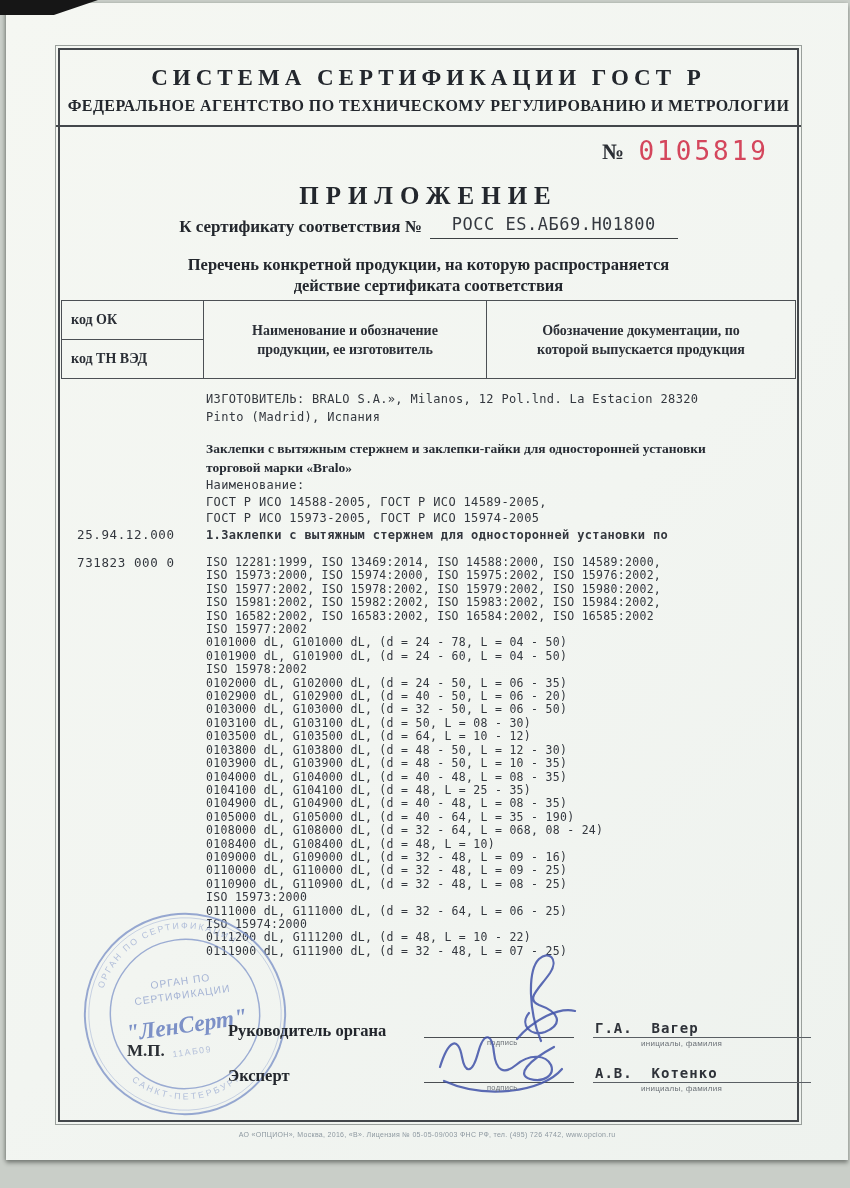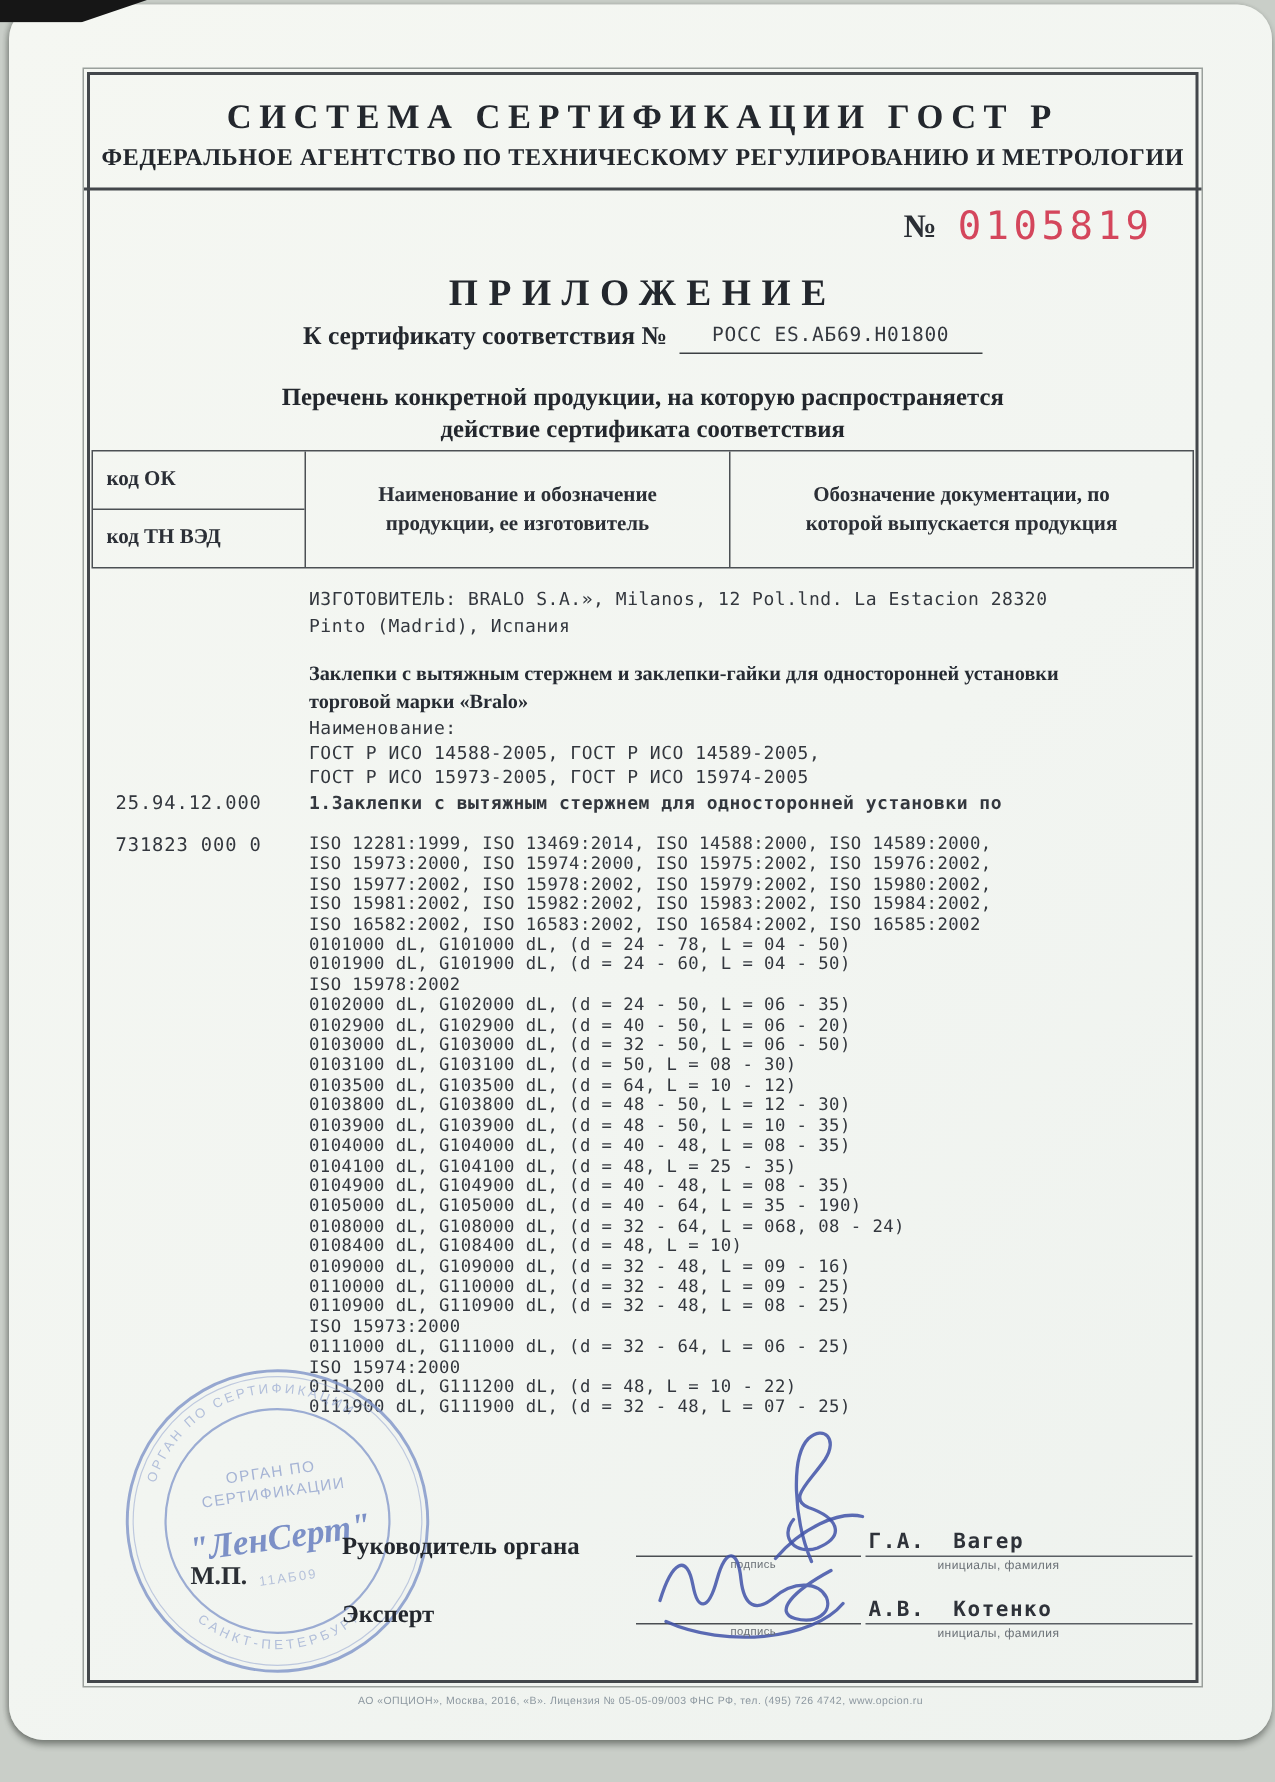--- a/index.html
+++ b/index.html
@@ -9,21 +9,20 @@
     font-family:"Liberation Serif", serif;
     color:#2b2f35;
   }
   
   .scan-wedge{position:absolute;left:0;top:0;width:98px;height:15px;background:#161616;
     clip-path:polygon(0 0,100% 0,55% 100%,0 100%);z-index:5;}
   #page{
     position:absolute;left:6px;top:3px;width:842px;height:1157px;
     background:linear-gradient(135deg,#f5f7f2 0%,#f2f5f1 55%,#eef2ee 100%);
     box-shadow:0 3px 4px rgba(40,45,40,.45), -2px 0 3px rgba(40,45,40,.18);
-    border-radius:23px;
   }
   .frame{
     position:absolute;left:49px;top:42px;width:745px;height:1078px;
     border:1px solid #9aa09c;
   }
   .frame-inner{position:absolute;inset:2px;border:2.5px solid #43474b;}
   .abs{position:absolute;}
 
   
   .hdr{top:16px;left:0;right:0;text-align:center;}
@@ -33,21 +32,21 @@
 
   .numline{top:90px;right:32px;white-space:nowrap;}
   .numline .nsign{font-size:22px;font-weight:bold;color:#2b2f35;vertical-align:1px;}
   .numline .ndigits{font-family:"DejaVu Sans Mono",monospace;font-size:26px;letter-spacing:3px;margin-left:10px;}
 
   .appendix{top:124px;left:0;right:0;text-align:center;font-weight:bold;font-size:25px;letter-spacing:7px;color:#23272d;margin-top:12px;}
 
   .certline{top:168px;left:0;right:0;text-align:center;}
   .certline .lbl{font-weight:600;font-size:17px;color:#23272d;}
   .certline .val{display:inline-block;border-bottom:1.5px solid #3c4043;padding:0 22px 4px;margin-left:8px;
-      font-family:"DejaVu Sans Mono",monospace;font-size:13px;letter-spacing:.5px;color:#34383f;vertical-align:2px;}
+      font-family:"DejaVu Sans Mono",monospace;font-size:17px;letter-spacing:.5px;color:#34383f;vertical-align:2px;}
 
   .subtitle{top:208px;left:0;right:0;text-align:center;font-weight:bold;font-size:16.5px;line-height:21px;color:#23272d;}
 
   
   .tbl{top:254px;left:5px;right:5px;height:77px;border:1.8px solid #4c5054;
       display:grid;grid-template-columns:142px 283px 1fr;}
   .tbl .c1{border-right:1.8px solid #4c5054;display:flex;flex-direction:column;}
   .tbl .c1 div{flex:1;display:flex;align-items:center;padding-left:9px;font-weight:600;font-size:14px;color:#2b2f36;}
   .tbl .c1 .a{border-bottom:1.6px solid #4c5054;}
   .tbl .c2{border-right:1.8px solid #4c5054;}
@@ -73,21 +72,21 @@
   .sp14{height:13px;}
 
   
   .sig-row{position:absolute;left:0;right:0;height:30px;}
   .sig1{top:965px;} .sig2{top:1010px;}
   .sig-label{position:absolute;left:172px;bottom:0;font-weight:bold;font-size:16.5px;color:#23272d;}
   .sig-line{position:absolute;left:368px;bottom:3px;width:150px;border-bottom:1.3px solid #4a4e52;height:1px;}
   .sig-line i,.sig-name i{position:absolute;top:2px;font-style:normal;font-family:"Liberation Sans",sans-serif;
       font-size:7.5px;color:#6a7076;letter-spacing:.3px;white-space:nowrap;text-align:center;}
   .sig-line i{left:42%;}
-  .sig-name{position:absolute;left:521px;bottom:3px;width:218px;border-bottom:1px solid #5a5f64;}
+  .sig-name{position:absolute;left:537px;bottom:3px;width:218px;border-bottom:1px solid #5a5f64;}
   .sig-name b{position:absolute;left:2px;bottom:1px;font-family:"DejaVu Sans Mono",monospace;
       font-weight:bold;font-size:14px;letter-spacing:1px;white-space:pre;color:#2e3239;}
   .sig-name i{left:22%;font-size:8px;}
   .scribble{position:absolute;overflow:visible;}
   .scr1{left:55px;bottom:-12px;width:110px;height:100px;}
   .scr2{left:8px;bottom:-22px;width:150px;height:85px;}
   .scribble path{fill:none;stroke:#3f51a8;stroke-width:2.2;stroke-linecap:round;opacity:.85;}
 
   .mp{left:55px;top:995px;font-weight:600;font-size:17px;color:#2b2f35;margin-left:16px;}
   .stamp{left:21px;top:860px;width:216px;height:216px;transform:rotate(-8deg);}
@@ -189,20 +188,24 @@
           <span class="gut"></span>
           <span class="txt">ISO 15977:2002, ISO 15978:2002, ISO 15979:2002, ISO 15980:2002,</span>
         </div>
         <div class="row m13">
           <span class="gut"></span>
           <span class="txt">ISO 15981:2002, ISO 15982:2002, ISO 15983:2002, ISO 15984:2002,</span>
         </div>
         <div class="row m13">
           <span class="gut"></span>
           <span class="txt">ISO 16582:2002, ISO 16583:2002, ISO 16584:2002, ISO 16585:2002</span>
+        </div>
+        <div class="row m13">
+          <span class="gut"></span>
+          <span class="txt">ISO 15977:2002</span>
         </div>
         <div class="row m13">
           <span class="gut"></span>
           <span class="txt">0101000 dL, G101000 dL, (d = 24 - 78, L = 04 - 50)</span>
         </div>
         <div class="row m13">
           <span class="gut"></span>
           <span class="txt">0101900 dL, G101900 dL, (d = 24 - 60, L = 04 - 50)</span>
         </div>
         <div class="row m13">

